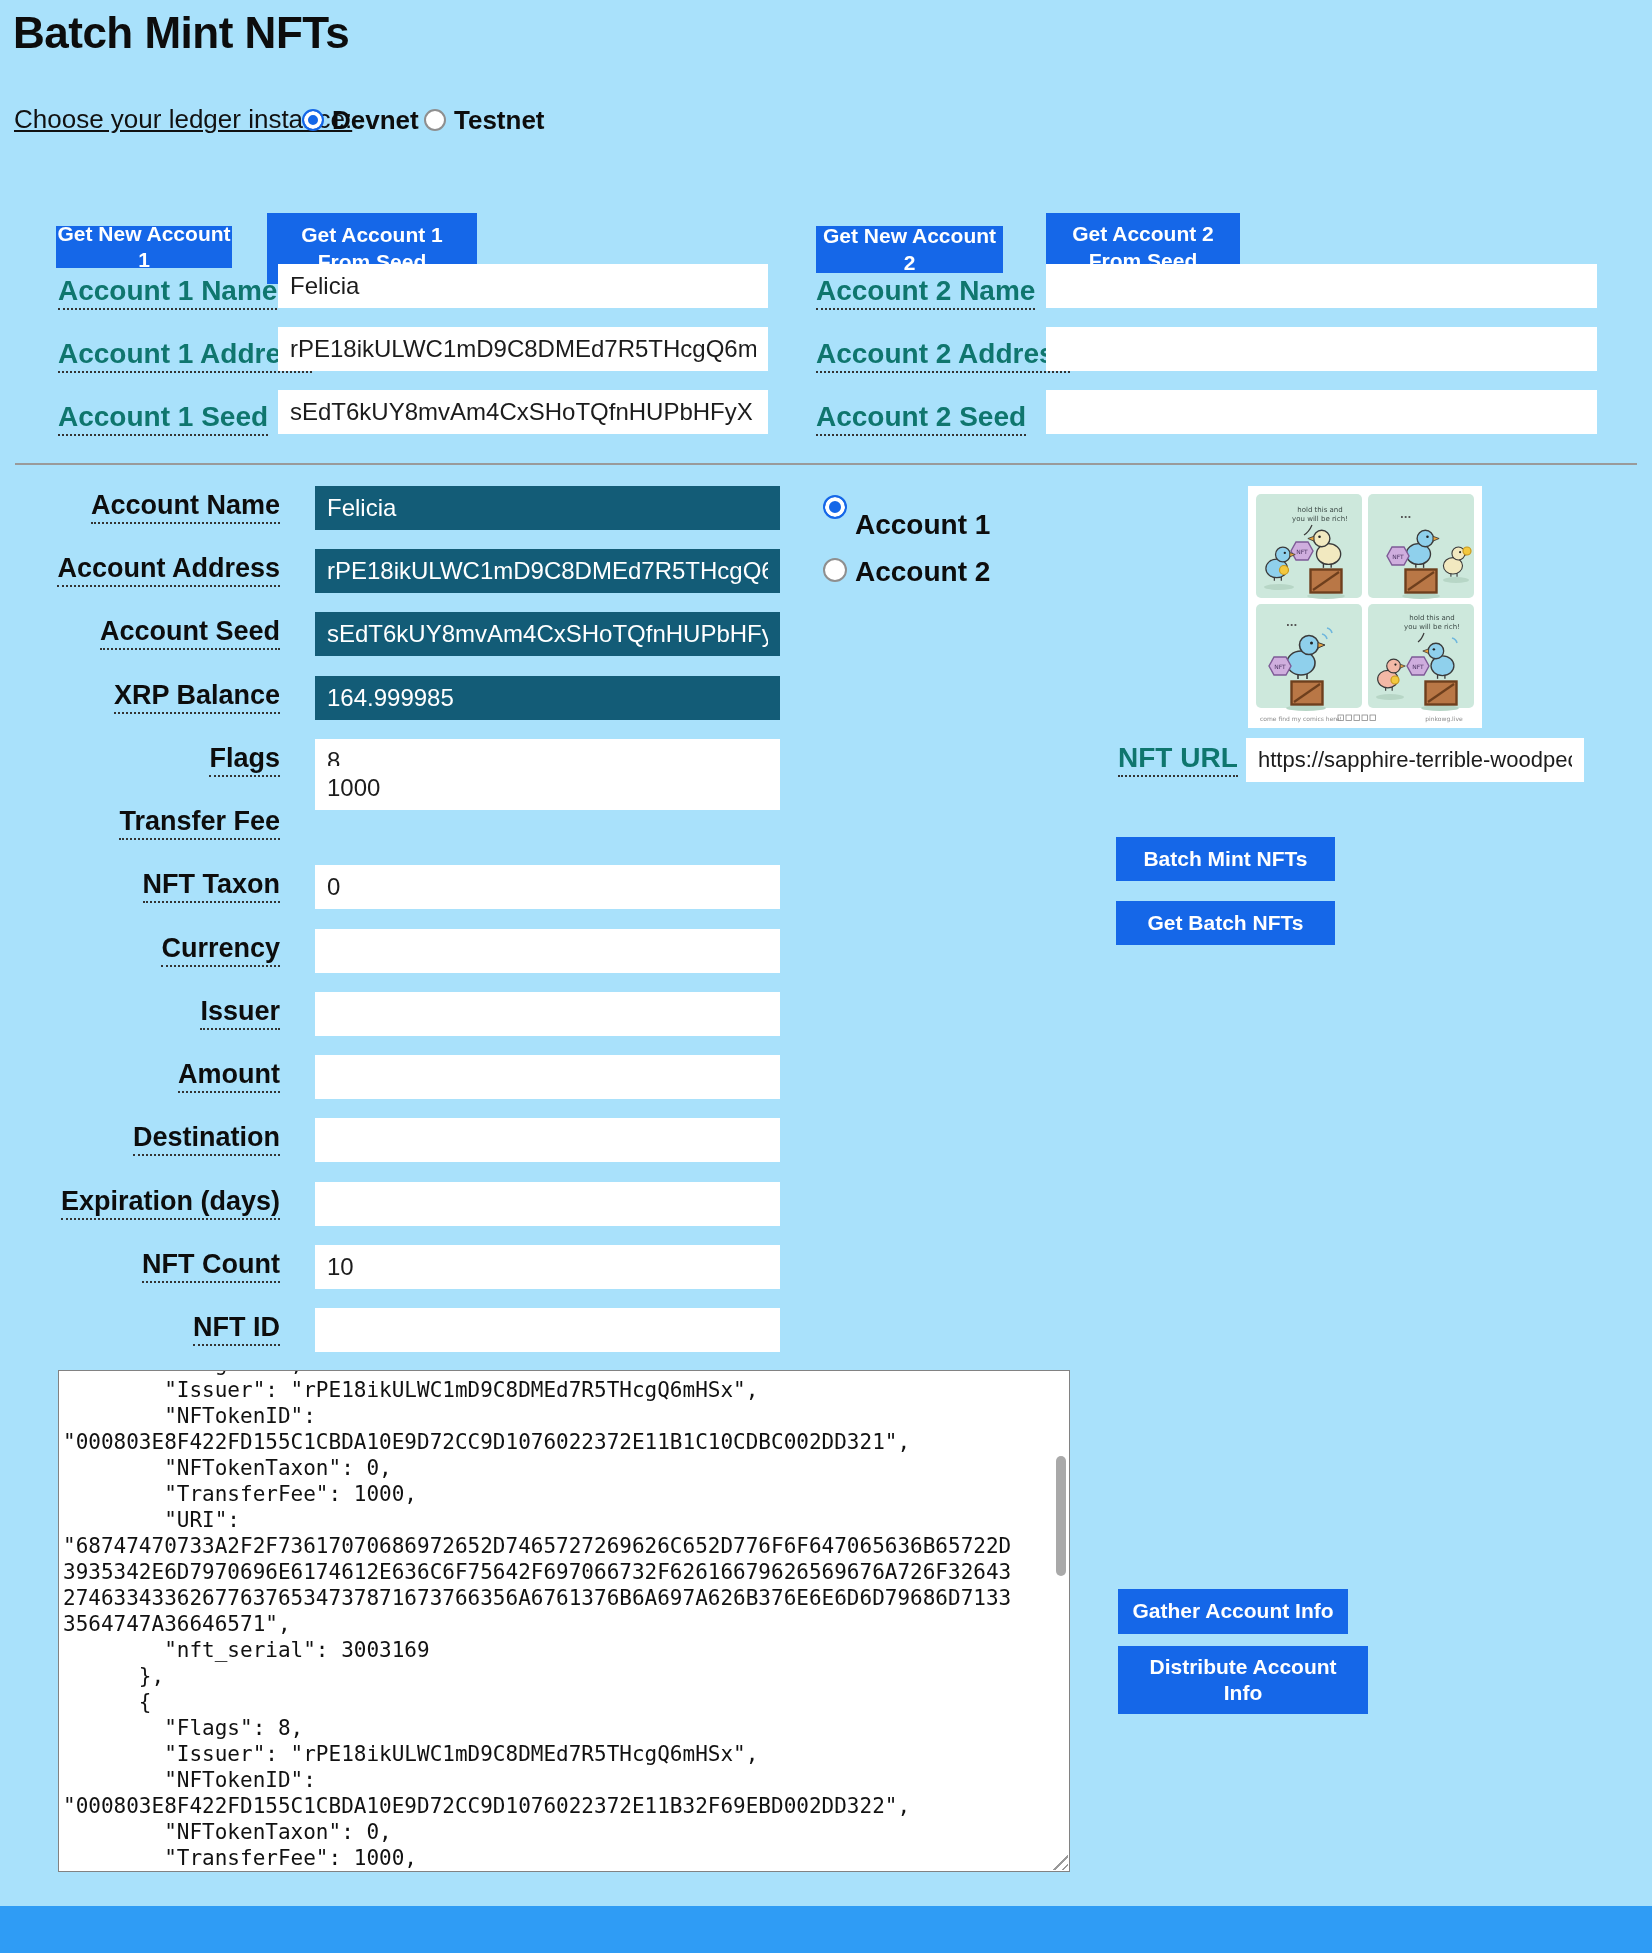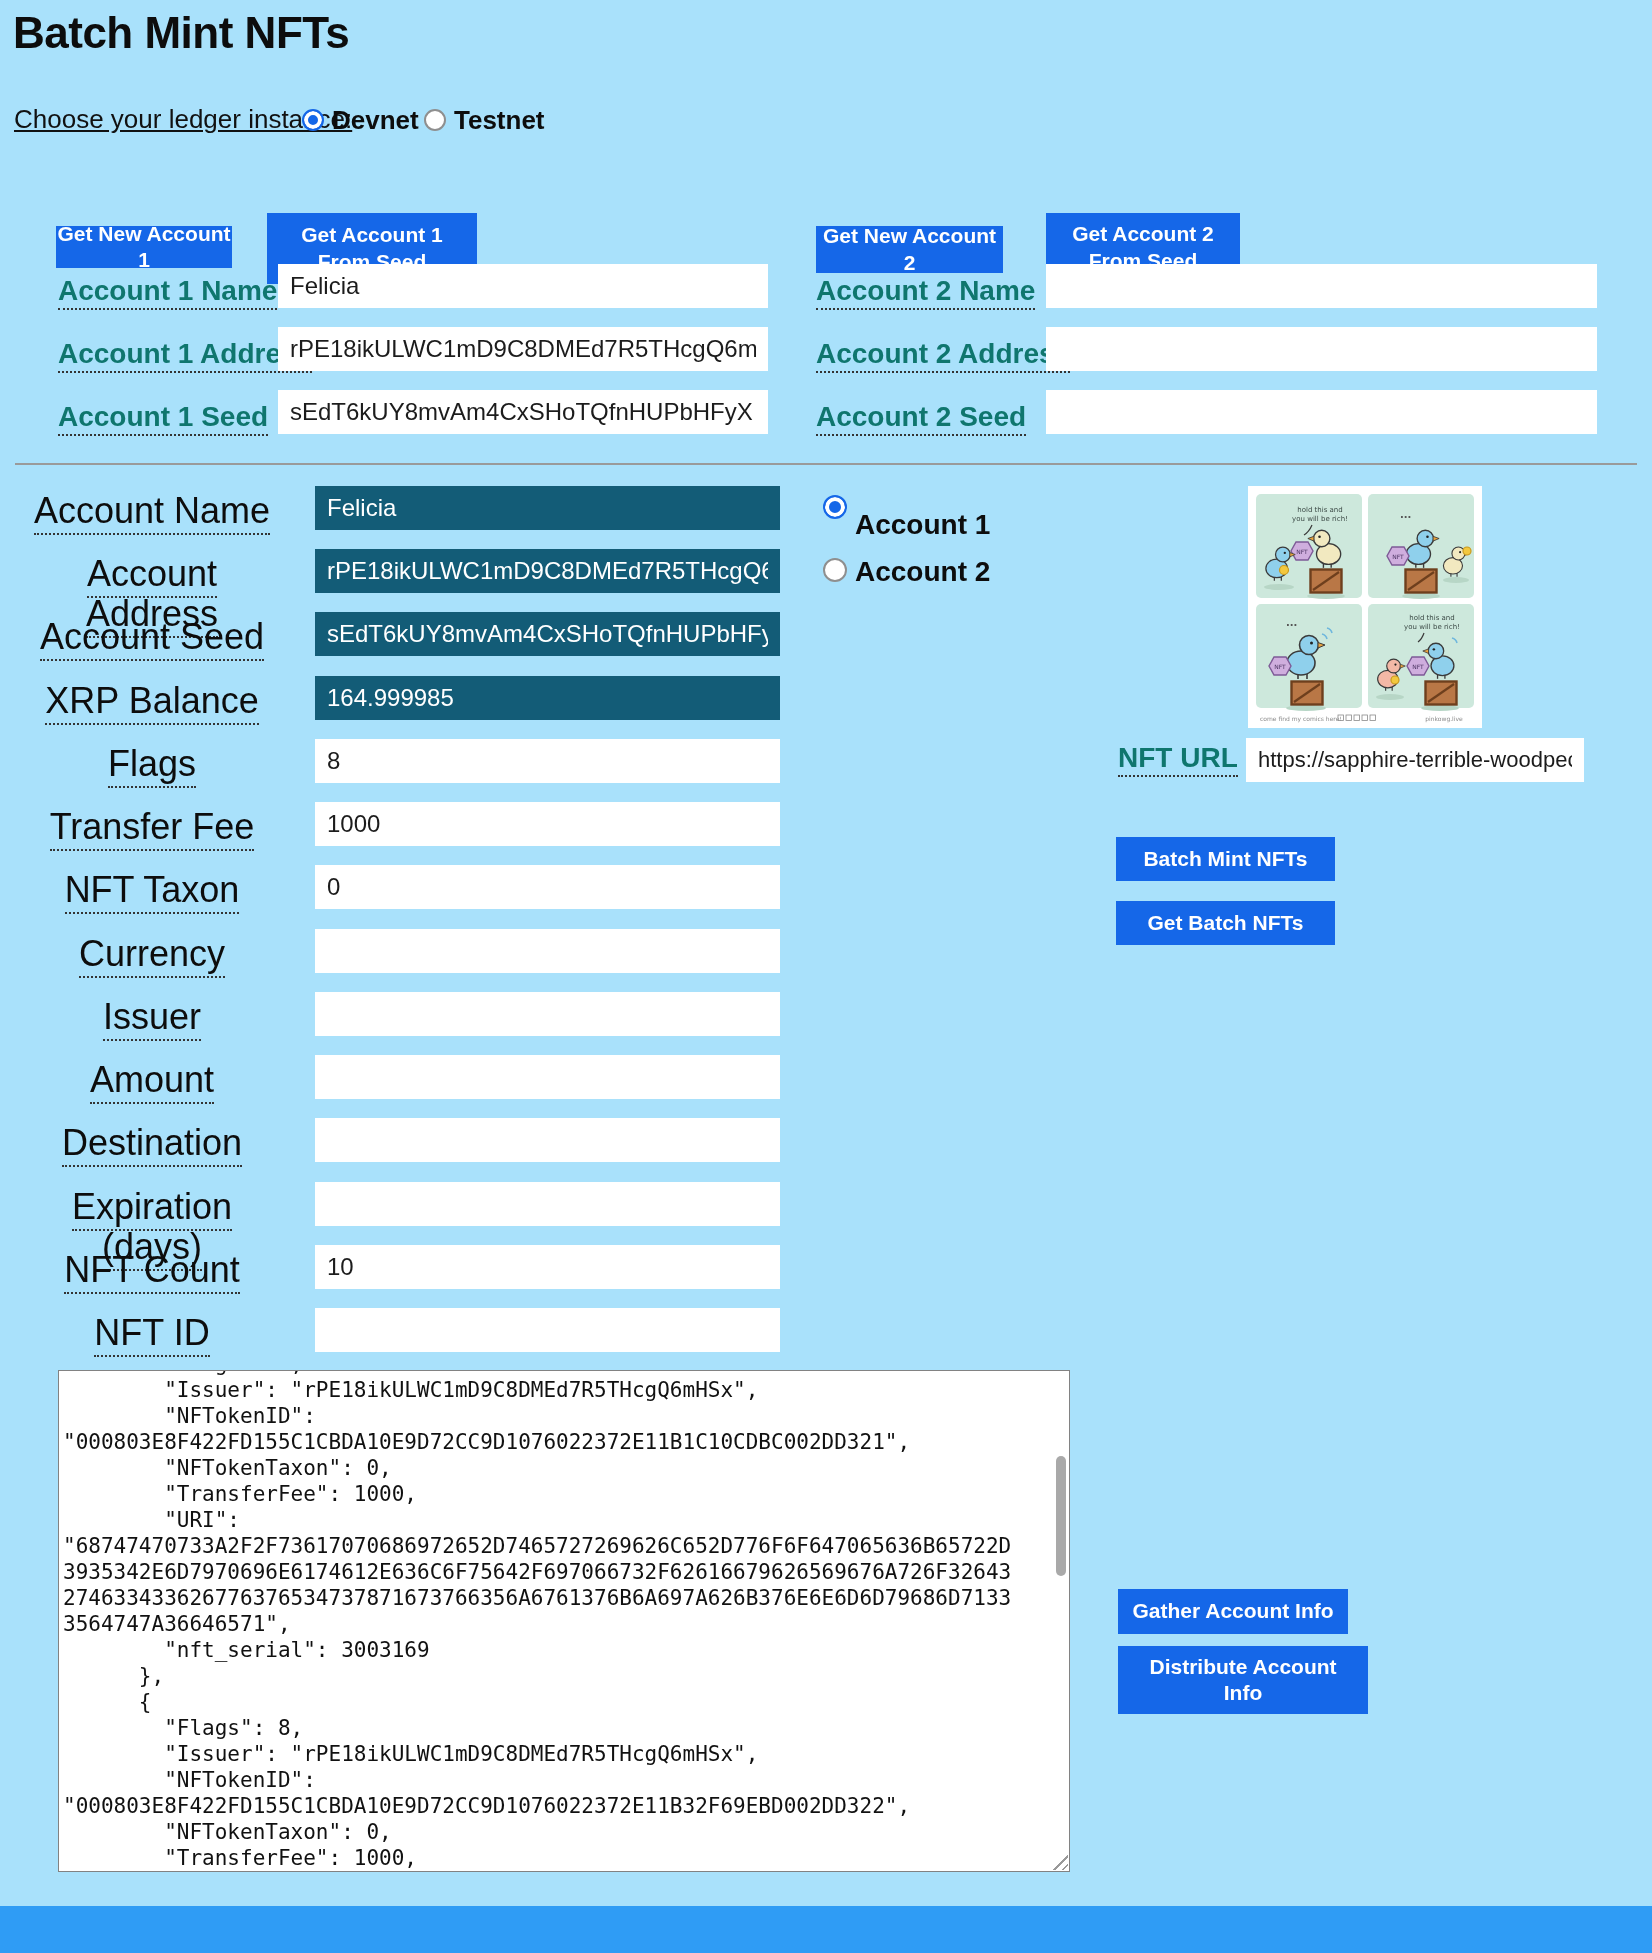--- a/index.html
+++ b/index.html
@@ -6,21 +6,21 @@
   .page{position:relative;width:1652px;height:1953px;background:#a9e1fb;font-family:"Liberation Sans",sans-serif;overflow:hidden;}
   .title{position:absolute;left:13px;top:8px;font-size:44px;font-weight:800;color:#0d0d0d;letter-spacing:-0.5px;}
   .ledger-label{position:absolute;left:14px;top:104px;font-size:26px;color:#111;text-decoration:underline;}
   .radio{position:absolute;width:22px;height:22px;border-radius:50%;background:#fff;border:2px solid #8f8f8f;box-sizing:border-box;}
   .radio.sel{border:2px solid #1567e8;background:#1567e8;box-shadow:inset 0 0 0 4px #fff;}
   .radio.big{width:24px;height:24px;}
   .rlabel{position:absolute;font-size:26px;font-weight:bold;color:#0d0d0d;}
   .btn{position:absolute;background:#1567e8;color:#fff;display:flex;align-items:center;justify-content:center;text-align:center;font-size:21px;font-weight:600;line-height:1.25;cursor:pointer;margin-top:36px;}
   .lbl{position:absolute;font-size:28px;font-weight:bold;color:#0f766e;line-height:1.1;}
   .lbl span{border-bottom:2px dotted #333;padding-bottom:2px;}
-  .mlbl{position:absolute;left:24px;width:256px;text-align:center;font-size:36px;font-weight:normal;color:#0d0d0d;line-height:1.1;}
+  .mlbl{position:absolute;left:24px;width:256px;text-align:right;font-size:27px;font-weight:bold;color:#0d0d0d;line-height:1.1;}
   .mlbl span{border-bottom:2px dotted #333;padding-bottom:2px;}
   .inp{position:absolute;height:44px;background:#fff;border:none;outline:none;font-size:24px;color:#1c1c1c;padding:0 12px;box-sizing:border-box;font-family:"Liberation Sans",sans-serif;white-space:nowrap;overflow:hidden;}
   .inp.a1{left:278px;width:490px;}
   .inp.a2{left:1046px;width:551px;}
   .inp.mid{left:315px;width:465px;}
   .inp.teal{background:#135c77;color:#fff;}
   .divider{position:absolute;left:15px;top:463px;width:1622px;height:0;border-top:2px solid #9a9a9a;}
   .console{position:absolute;left:58px;top:1370px;width:1012px;height:502px;background:#fff;border:1px solid #828282;box-sizing:border-box;overflow:hidden;}
   .console-text{white-space:pre;font-family:"DejaVu Sans Mono",monospace;font-size:21px;line-height:26px;color:#111;margin:-20px 0 0 4px;}
   .scroll-thumb{position:absolute;right:3px;top:85px;width:10px;height:120px;background:#a9a9a9;border-radius:6px;}
@@ -67,21 +67,21 @@
   <input class="inp mid teal" style="top: 486px;" readonly="" value="Felicia">
   <div class="mlbl" style="top:554px;"><span>Account Address</span></div>
   <input class="inp mid teal" style="top: 549px;" readonly="" value="rPE18ikULWC1mD9C8DMEd7R5THcgQ6mHSx">
   <div class="mlbl" style="top:617px;"><span>Account Seed</span></div>
   <input class="inp mid teal" style="top: 612px;" readonly="" value="sEdT6kUY8mvAm4CxSHoTQfnHUPbHFyX">
   <div class="mlbl" style="top:681px;"><span>XRP Balance</span></div>
   <input class="inp mid teal" style="top: 676px;" readonly="" value="164.999985">
   <div class="mlbl" style="top:744px;"><span>Flags</span></div>
   <input class="inp mid" style="top: 739px;" value="8">
   <div class="mlbl" style="top:807px;"><span>Transfer Fee</span></div>
-  <input class="inp mid" style="top: 802px;" value="1000">
+  <input class="inp mid" style="top: 766px;" value="1000">
   <div class="mlbl" style="top:870px;"><span>NFT Taxon</span></div>
   <input class="inp mid" style="top: 865px;" value="0">
   <div class="mlbl" style="top:934px;"><span>Currency</span></div>
   <input class="inp mid" style="top: 929px;" value="">
   <div class="mlbl" style="top:997px;"><span>Issuer</span></div>
   <input class="inp mid" style="top: 992px;" value="">
   <div class="mlbl" style="top:1060px;"><span>Amount</span></div>
   <input class="inp mid" style="top: 1055px;" value="">
   <div class="mlbl" style="top:1123px;"><span>Destination</span></div>
   <input class="inp mid" style="top: 1118px;" value="">

